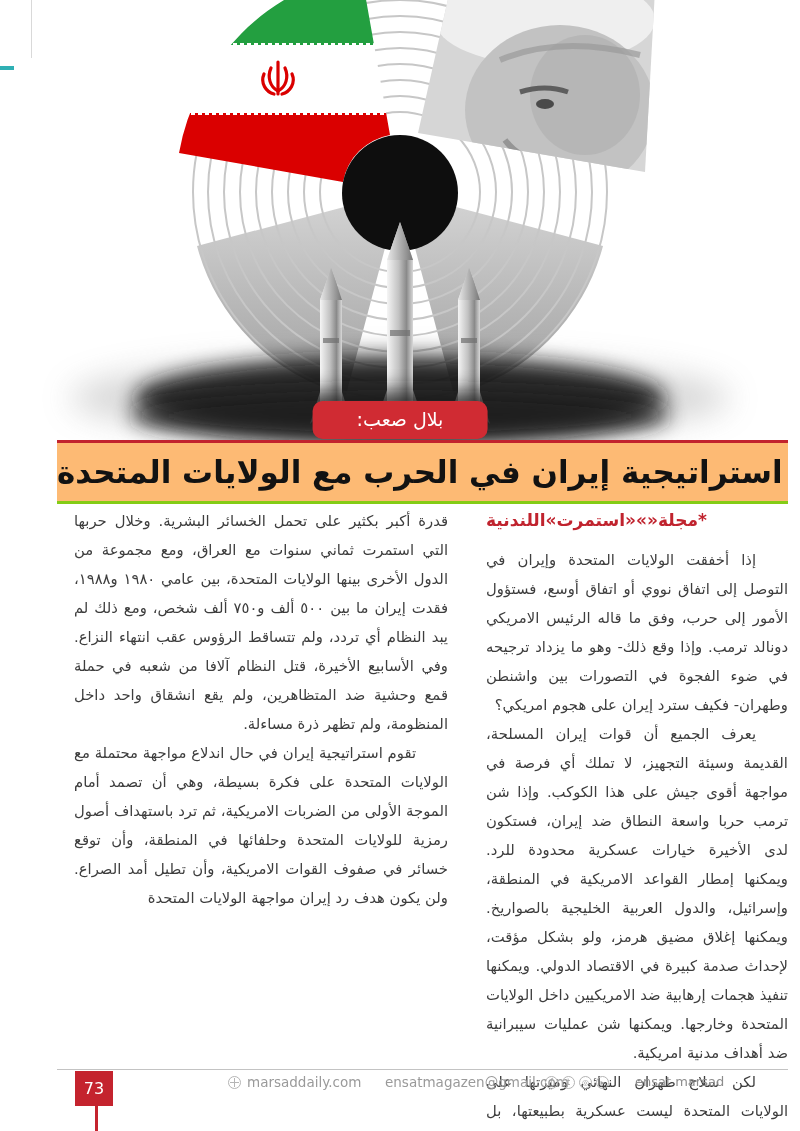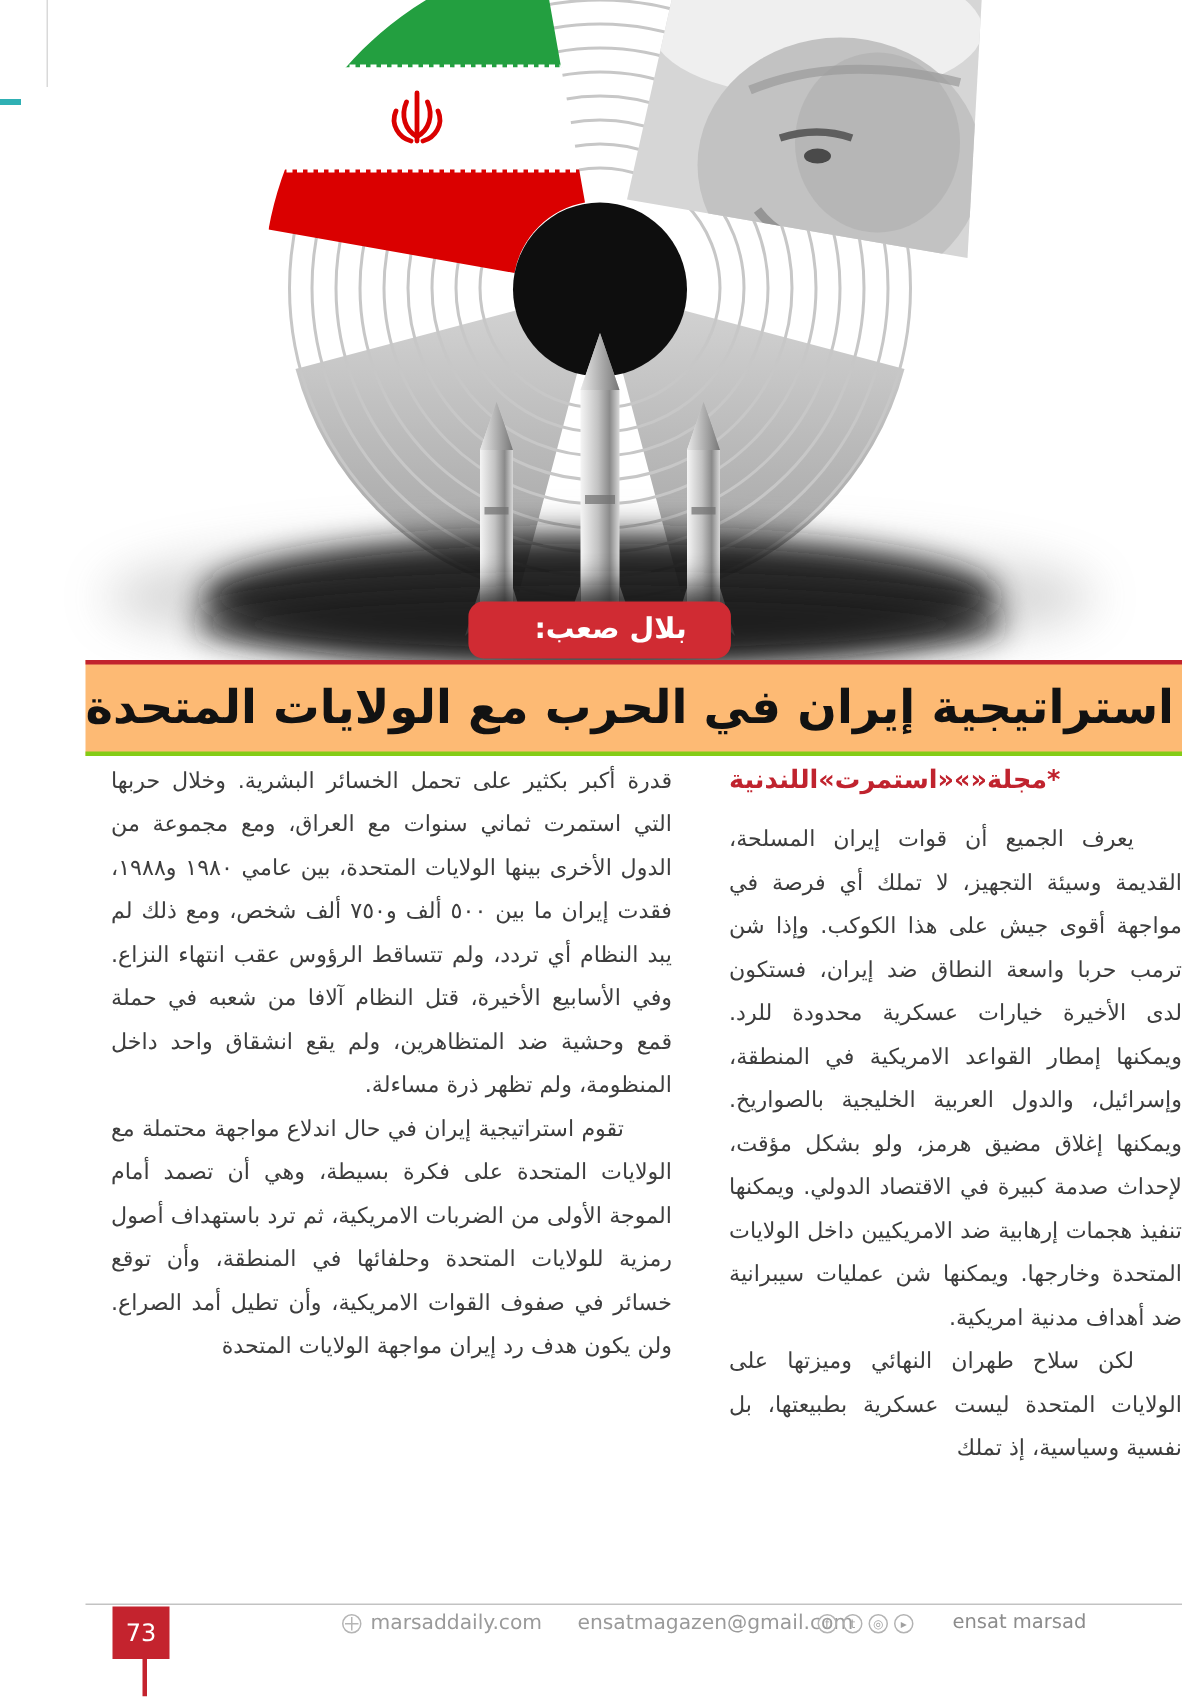--- a/index.html
+++ b/index.html
@@ -10,21 +10,21 @@
   }
   
   .teal-dash{position:absolute;left:0;top:66px;width:14px;height:4px;background:#2fb0b4;}
   .spine-line{position:absolute;left:31px;top:0;width:1px;height:58px;background:#d9d9d9;}
   
   .graphic{position:absolute;left:0;top:0;width:800px;height:445px;}
   
   .author-pill{
     position:absolute;top:401px;left:50%;transform:translateX(-50%);
     background:#d02b33;color:#ffffff;border-radius:10px;
-    padding:7px 30px 9px 44px;font-size:19px;font-weight:bold;
+    padding:7px 44px 9px 44px;font-size:19px;font-weight:normal;
     z-index:6;white-space:nowrap;direction:rtl;
   }
   .title-bar{
     position:absolute;top:440px;left:57px;width:731px;height:58px;
     border-top:3px solid #c2232e;border-bottom:3px solid #84cc16;
     background:#fdba74;display:flex;align-items:center;justify-content:flex-start;
     z-index:5;
   }
   .title-bar .title{
     direction:rtl;font-size:31px;font-weight:800;color:#121212;
@@ -182,20 +182,21 @@
   <ellipse cx="400" cy="416" rx="270" ry="26" fill="#1a1a1a" opacity="0.8" filter="url(#soft)"></ellipse>
 </svg>
 
 <div class="author-pill">بلال صعب:</div>
 <div class="title-bar">
   <div class="title">استراتيجية إيران في الحرب مع الولايات المتحدة</div>
 </div>
 
 <div class="col col-right">
   <div class="section-heading">*مجلة«»«استمرت»اللندنية</div>
+  <p>إذا أخفقت الولايات المتحدة وإيران في التوصل إلى اتفاق نووي أو اتفاق أوسع، فستؤول الأمور إلى حرب، وفق ما قاله الرئيس الامريكي دونالد ترمب. وإذا وقع ذلك- وهو ما يزداد ترجيحه في ضوء الفجوة في التصورات بين واشنطن وطهران- فكيف سترد إيران على هجوم امريكي؟</p>
   <p>يعرف الجميع أن قوات إيران المسلحة، القديمة وسيئة التجهيز، لا تملك أي فرصة في مواجهة أقوى جيش على هذا الكوكب. وإذا شن ترمب حربا واسعة النطاق ضد إيران، فستكون لدى الأخيرة خيارات عسكرية محدودة للرد. ويمكنها إمطار القواعد الامريكية في المنطقة، وإسرائيل، والدول العربية الخليجية بالصواريخ. ويمكنها إغلاق مضيق هرمز، ولو بشكل مؤقت، لإحداث صدمة كبيرة في الاقتصاد الدولي. ويمكنها تنفيذ هجمات إرهابية ضد الامريكيين داخل الولايات المتحدة وخارجها. ويمكنها شن عمليات سيبرانية ضد أهداف مدنية امريكية.</p>
   <p>لكن سلاح طهران النهائي وميزتها على الولايات المتحدة ليست عسكرية بطبيعتها، بل نفسية وسياسية، إذ تملك</p>
 </div>
 
 <div class="col col-left">
   <p class="no-indent">قدرة أكبر بكثير على تحمل الخسائر البشرية. وخلال حربها التي استمرت ثماني سنوات مع العراق، ومع مجموعة من الدول الأخرى بينها الولايات المتحدة، بين عامي ١٩٨٠ و١٩٨٨، فقدت إيران ما بين ٥٠٠ ألف و٧٥٠ ألف شخص، ومع ذلك لم يبد النظام أي تردد، ولم تتساقط الرؤوس عقب انتهاء النزاع. وفي الأسابيع الأخيرة، قتل النظام آلافا من شعبه في حملة قمع وحشية ضد المتظاهرين، ولم يقع انشقاق واحد داخل المنظومة، ولم تظهر ذرة مساءلة.</p>
   <p>تقوم استراتيجية إيران في حال اندلاع مواجهة محتملة مع الولايات المتحدة على فكرة بسيطة، وهي أن تصمد أمام الموجة الأولى من الضربات الامريكية، ثم ترد باستهداف أصول رمزية للولايات المتحدة وحلفائها في المنطقة، وأن توقع خسائر في صفوف القوات الامريكية، وأن تطيل أمد الصراع. ولن يكون هدف رد إيران مواجهة الولايات المتحدة</p>
 </div>
 
 <div class="footer-rule"></div>

